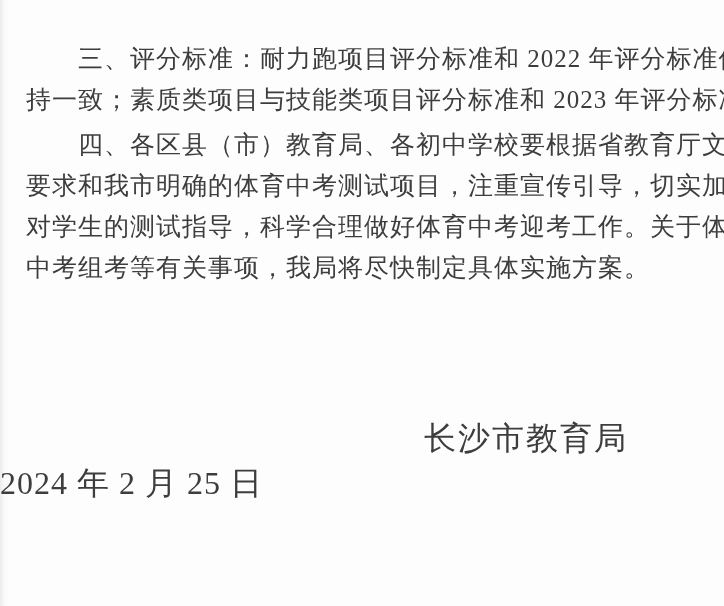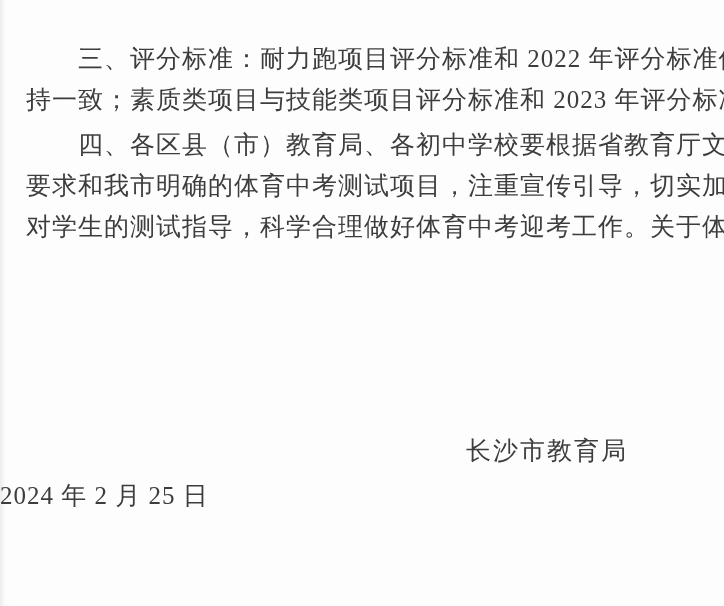--- a/index.html
+++ b/index.html
@@ -37,24 +37,24 @@
     line-height: 41px;
     height: 41px;
     white-space: nowrap;
     text-align: justify;
   }
   .line.indent {
     padding-left: 52px; 
   }
   .signature {
     position: absolute;
-    top: 428px;
+    top: 416px;
     left: 0;
     right: 0;
-    font-size: 25px;
+    font-size: 32px;
     letter-spacing: 2px;
   }
   .sig-org {
     line-height: 45px;
     text-align: right;
     padding-right: 96px;
   }
   .sig-date {
     line-height: 45px;
     text-align: left;
@@ -71,20 +71,21 @@
 
     <div class="para">
       <div class="line indent">三、评分标准：耐力跑项目评分标准和 2022 年评分标准保</div>
       <div class="line">持一致；素质类项目与技能类项目评分标准和 2023 年评分标准</div>
     </div>
 
     <div class="para">
       <div class="line indent">四、各区县（市）教育局、各初中学校要根据省教育厅文件</div>
       <div class="line">要求和我市明确的体育中考测试项目，注重宣传引导，切实加强</div>
       <div class="line">对学生的测试指导，科学合理做好体育中考迎考工作。关于体育</div>
+      <div class="line">中考组考等有关事项，我局将尽快制定具体实施方案。</div>
     </div>
 
   </div>
 
   <div class="signature">
     <div class="sig-org">长沙市教育局</div>
     <div class="sig-date">2024 年 2 月 25 日</div>
   </div>
 
 </div>

